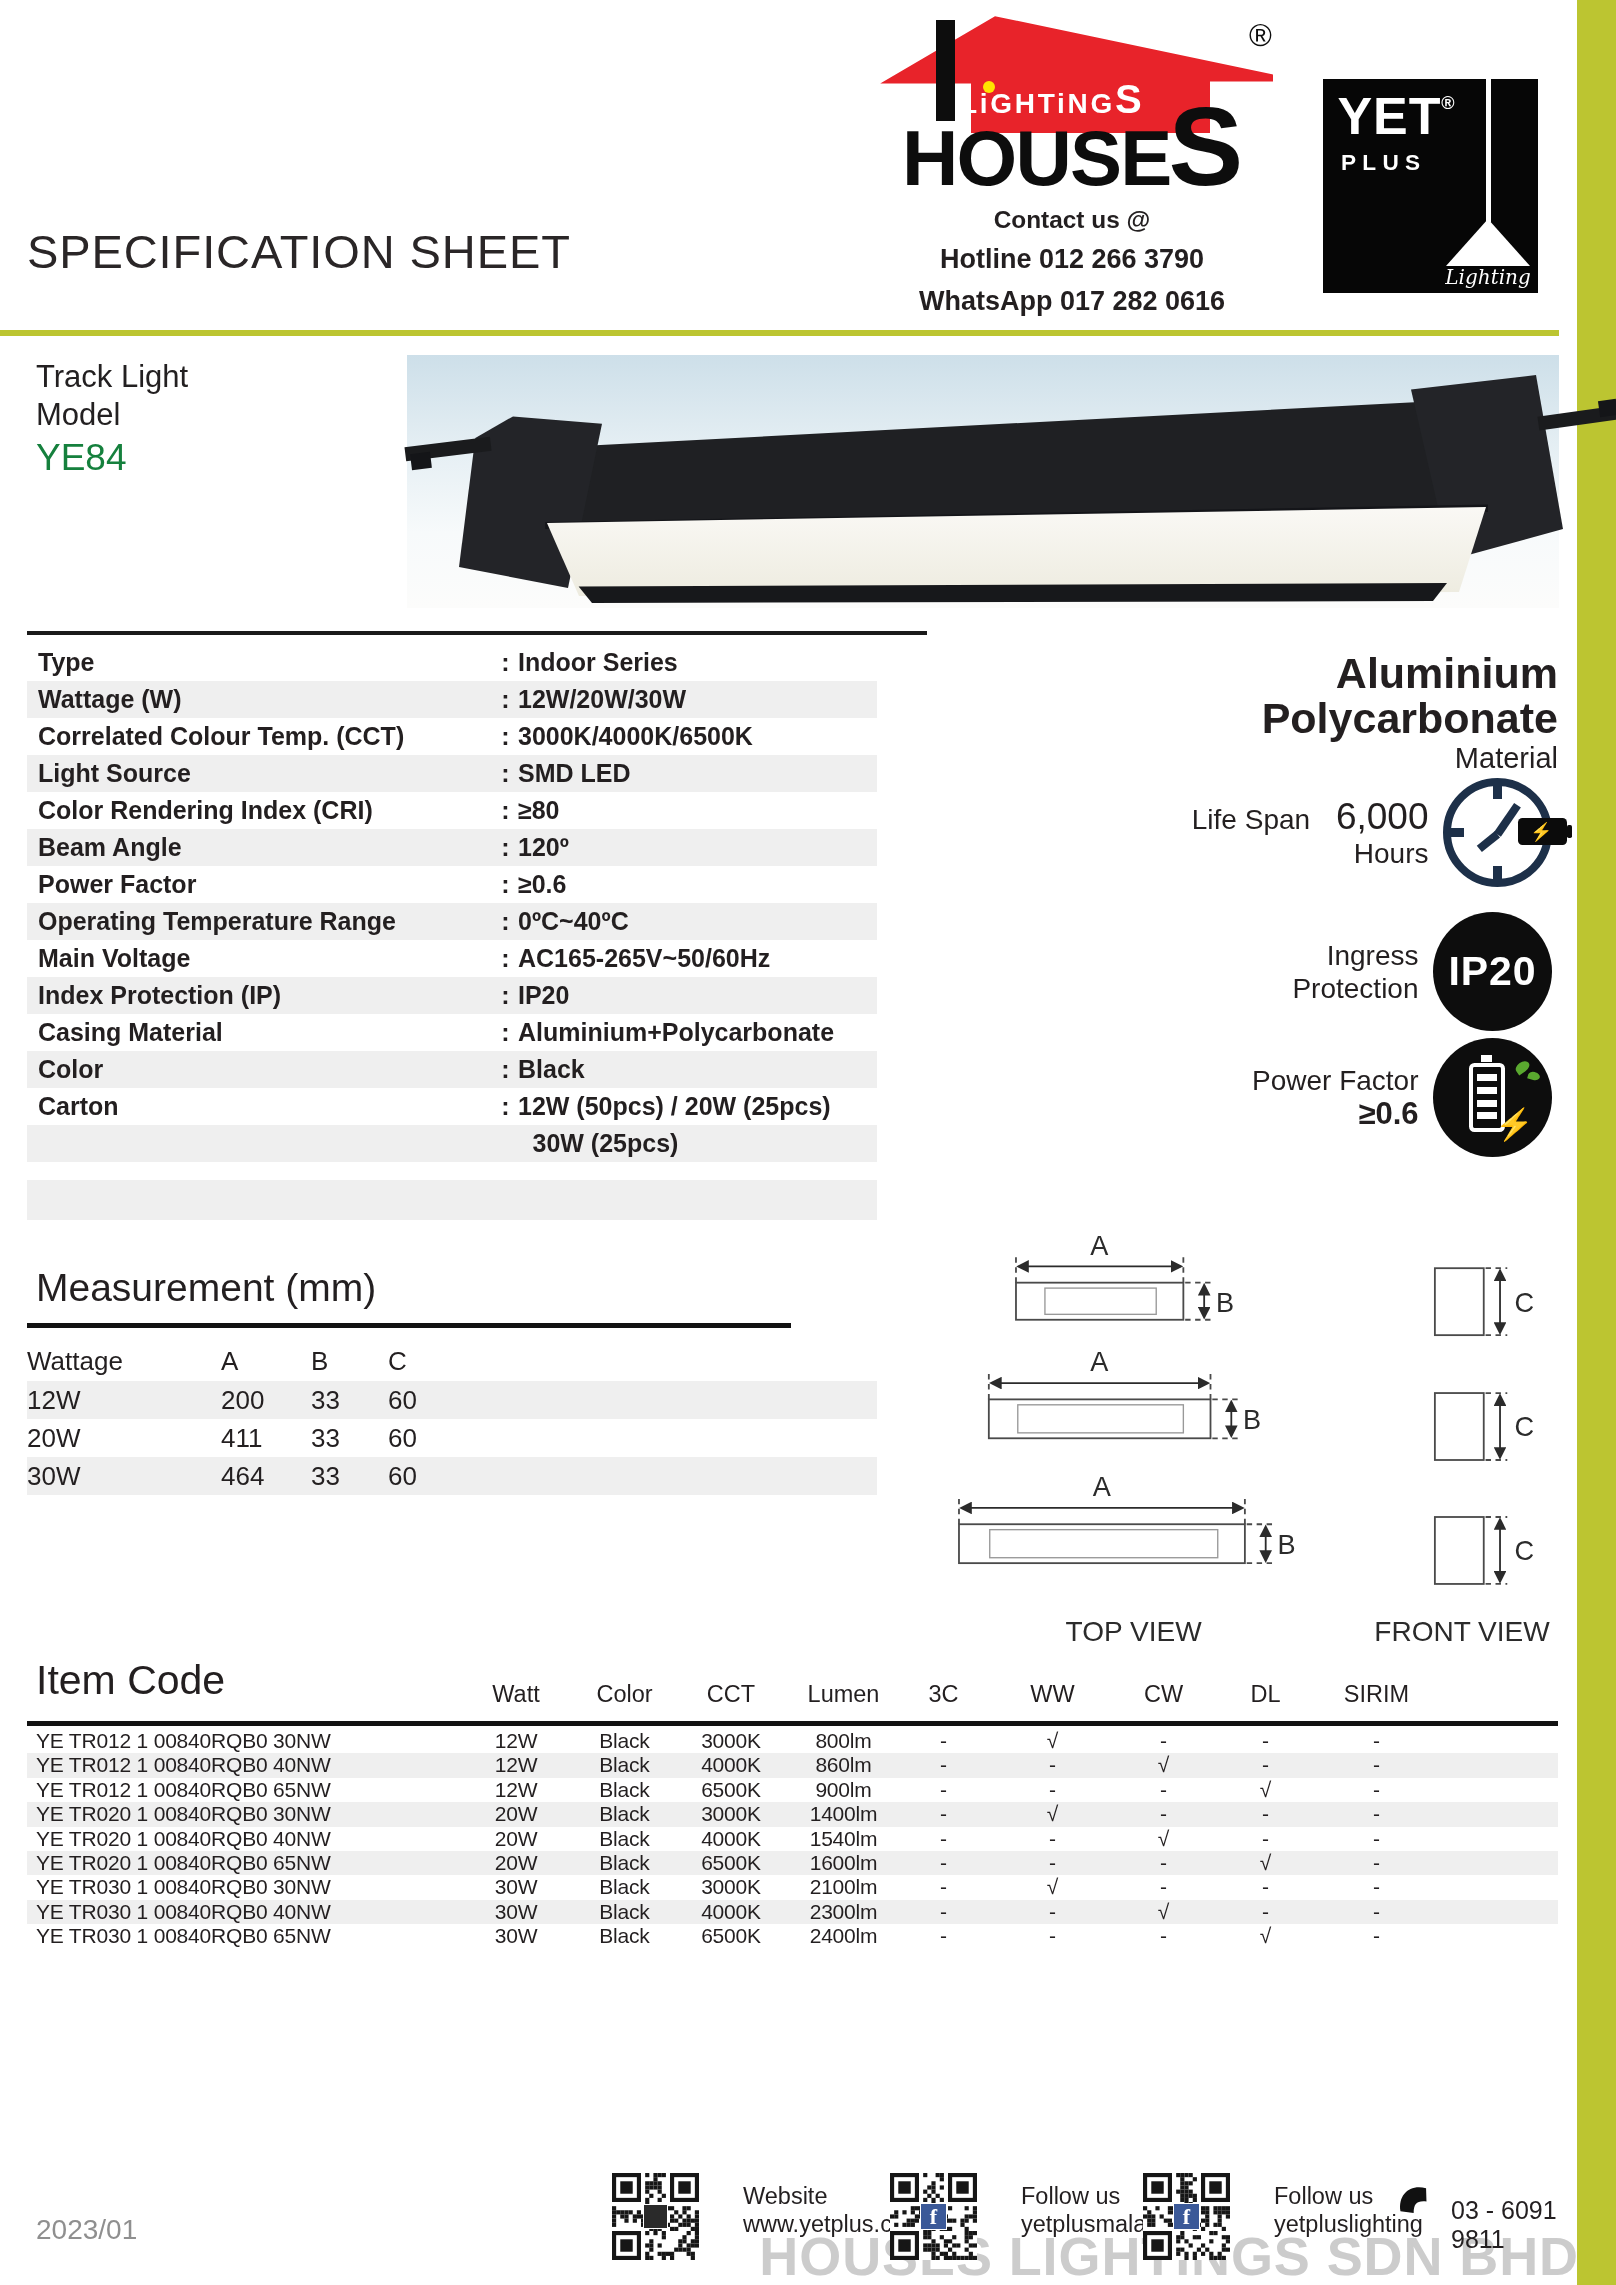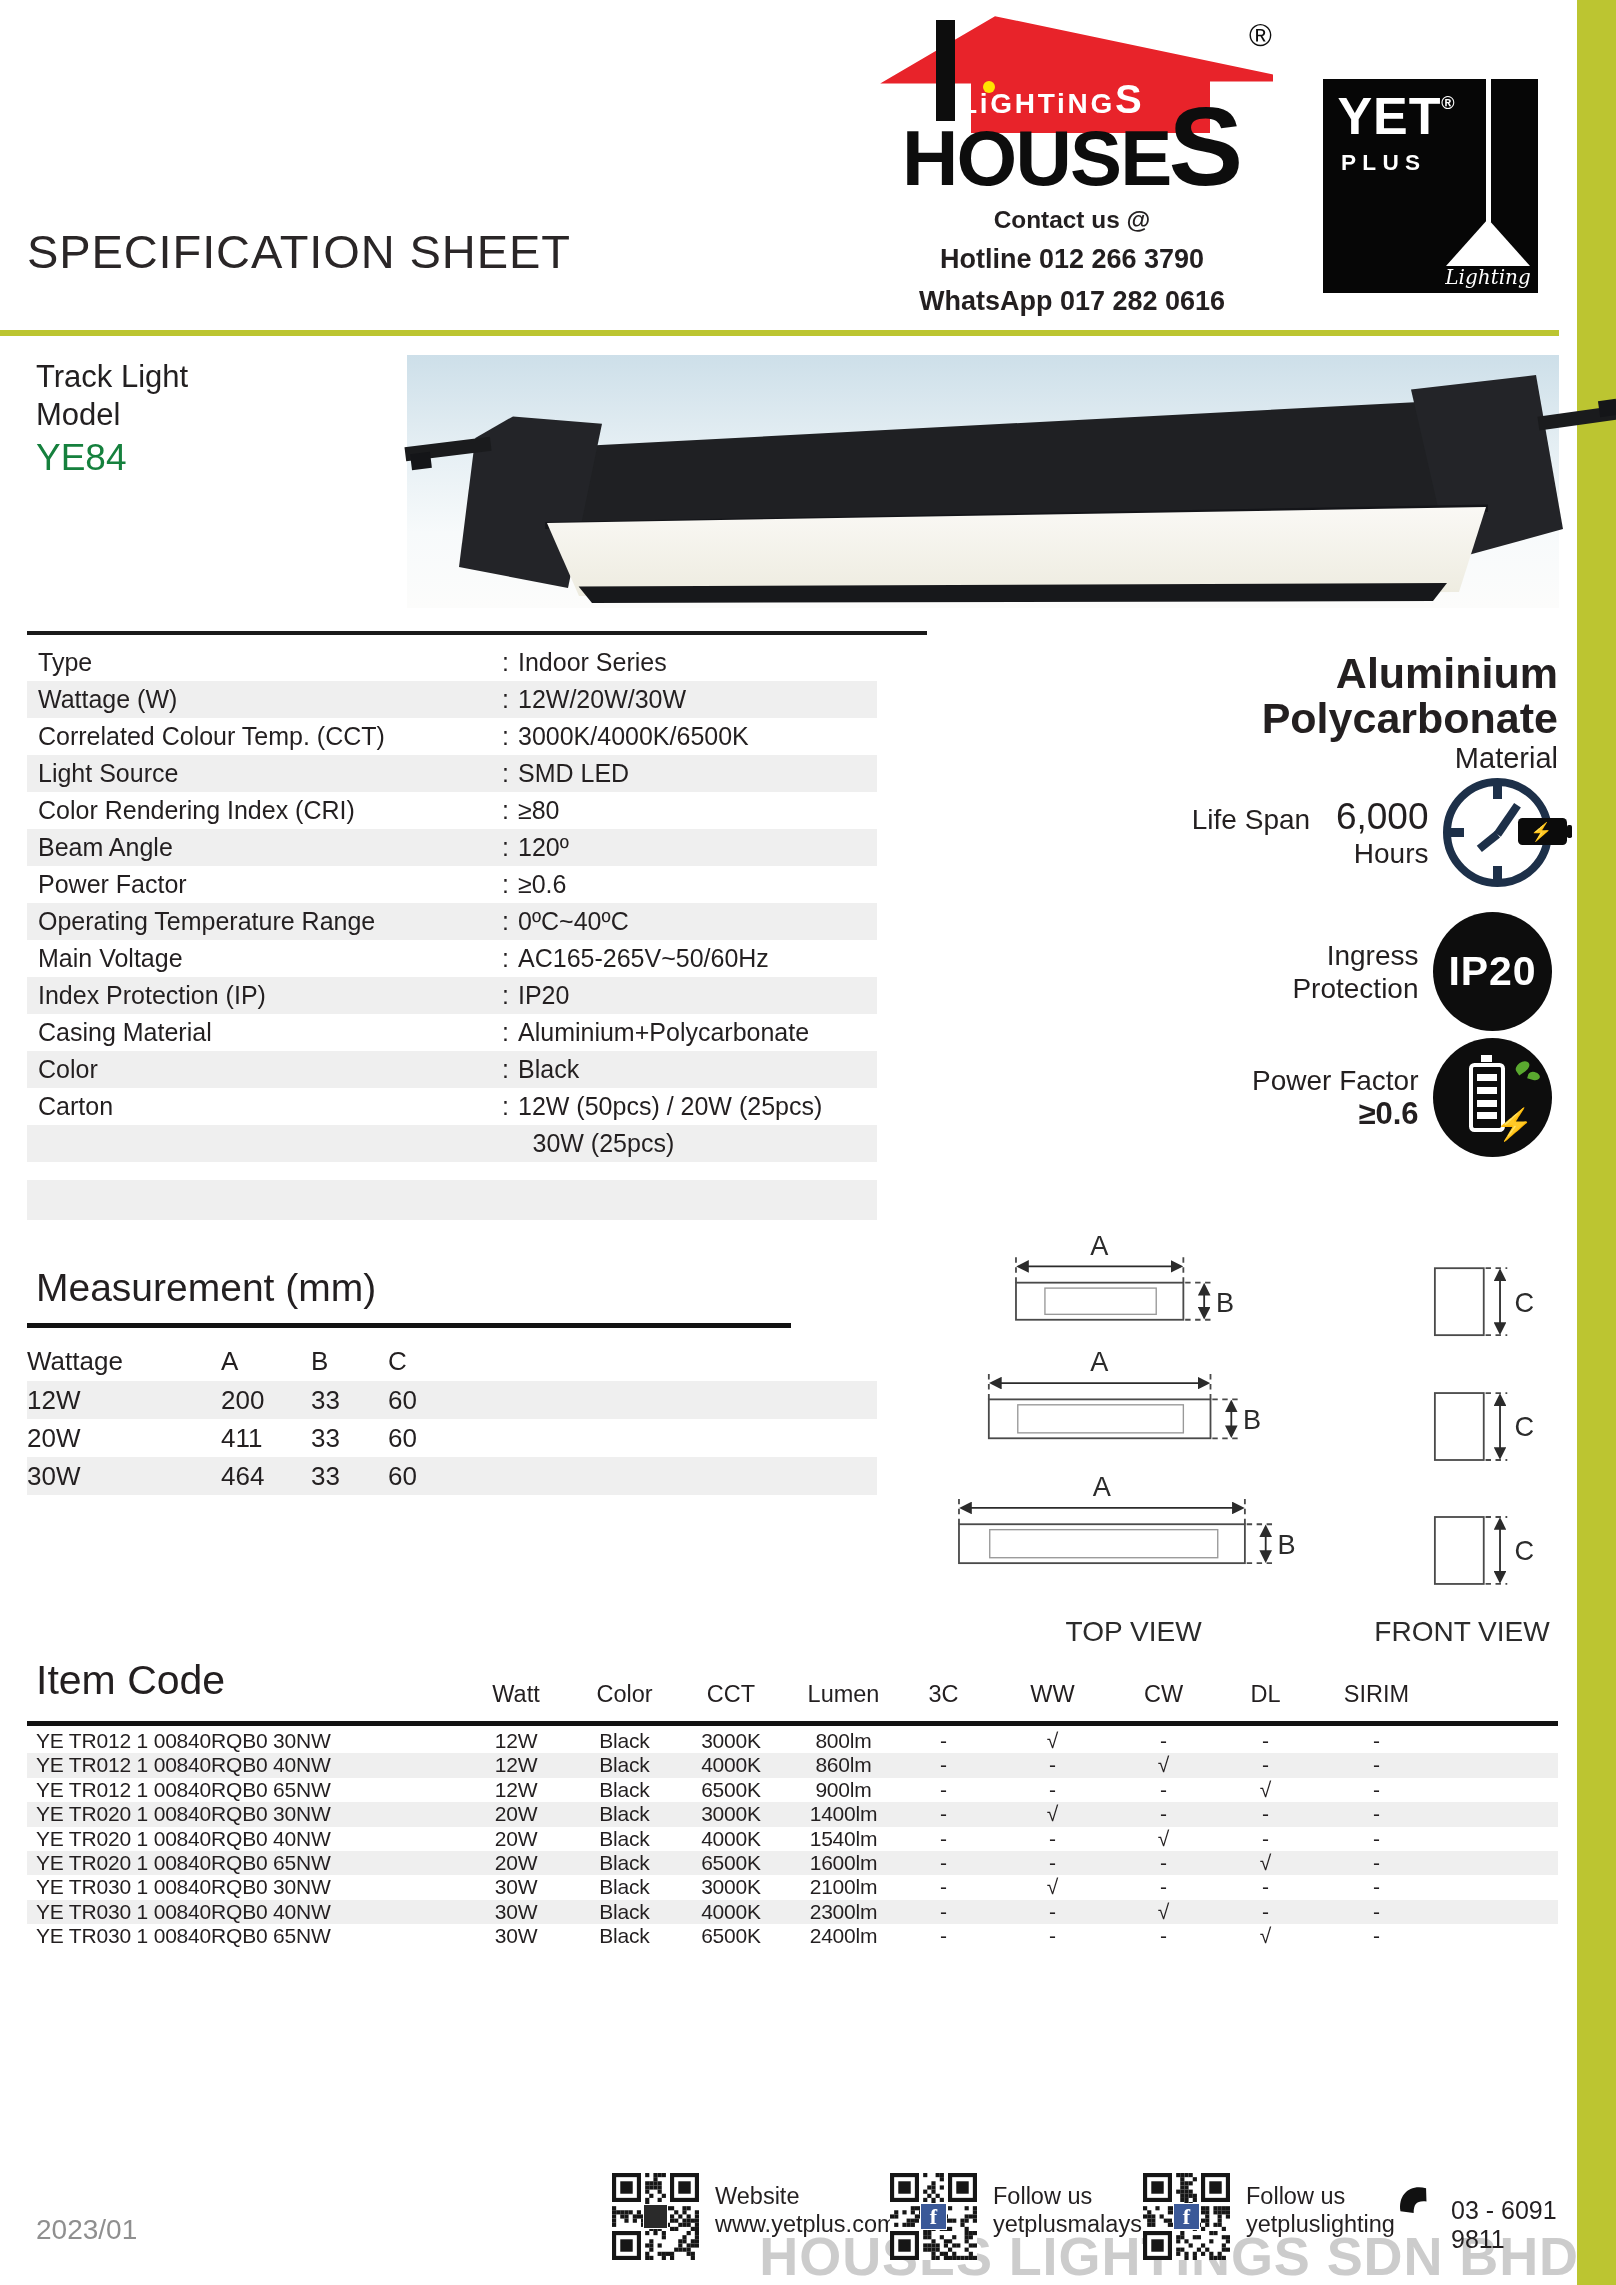--- a/index.html
+++ b/index.html
@@ -66,21 +66,21 @@
   .fx-diffuser{left:131px;top:143px;width:963px;height:101px;
           background:linear-gradient(180deg,#fbfaf7,#edebdf);
           clip-path:polygon(9px 25px,948px 9px,921px 94px,41px 98px);}
   .fx-diffuser-edge{left:131px;top:136px;width:963px;height:40px;background:#141519;
           clip-path:polygon(7.2px 31px,950px 13.6px,950px 21px,7.2px 38px);}
   .fx-bottom{left:158px;top:228px;width:905px;height:23.5px;background:#17181b;
           clip-path:polygon(13.6px 3.6px,882px 0px,868px 18px,27px 20px);}
 
   
   .black-rule{left:27px;top:631px;width:900px;height:3.6px;background:#1a1a1a;}
-  .spec-table{left:27px;top:644px;width:850px;}
+  .spec-table{left:27px;top:644px;width:850px;font-weight:bold;}
   .spec-row{display:grid;grid-template-columns:466px 25px 1fr;height:37px;line-height:37px;font-size:25px;}
   .spec-row.alt{background:var(--rowgray);}
   .spec-label{padding-left:11px;white-space:nowrap;}
   .spec-colon{text-align:center;}
   .spec-value{white-space:nowrap;}
   .spec-value.cont{padding-left:14.5px;}
   .gray-band{left:27px;top:1180px;width:850px;height:40px;background:var(--rowgray);}
 
   
   .mat-title{right:59px;top:651px;text-align:right;font-weight:bold;font-size:43px;line-height:45px;letter-spacing:0;}
@@ -145,21 +145,21 @@
   
   .edition{left:36px;top:2214px;font-size:28px;color:#8f8f8f;}
   .company{right:38px;top:2225px;font-size:54px;font-weight:bold;color:var(--footer-gray);
            letter-spacing:0.9px;white-space:nowrap;z-index:1;}
   .qr{width:87px;height:87px;background:#fff;z-index:2;position:absolute;}
   .qr svg{display:block;}
   .qr .fb{position:absolute;left:30px;top:30px;width:27px;height:27px;background:#3b5998;color:#fff;
           font-weight:bold;font-size:22px;font-family:"Liberation Serif",serif;
           display:flex;align-items:center;justify-content:center;border:1.8px solid #fff;}
   .qr .blob{position:absolute;left:31px;top:31px;width:25px;height:25px;background:#2a2a2a;border:1.8px solid #fff;}
-  .qr-label{position:absolute;font-size:23.5px;line-height:28px;z-index:2;}
+  .qr-label{position:absolute;font-size:23.5px;line-height:28px;z-index:2;margin-left:28px;}
   .phone-icon{left:1395px;top:2182px;z-index:2;}
   .phone-num{left:1451px;top:2196px;font-size:25px;z-index:2;}
 </style>
 </head>
 <body>
 
 <div class="page">
 
   <div class="abs stripe"></div>
   <div class="abs green-rule"></div>

